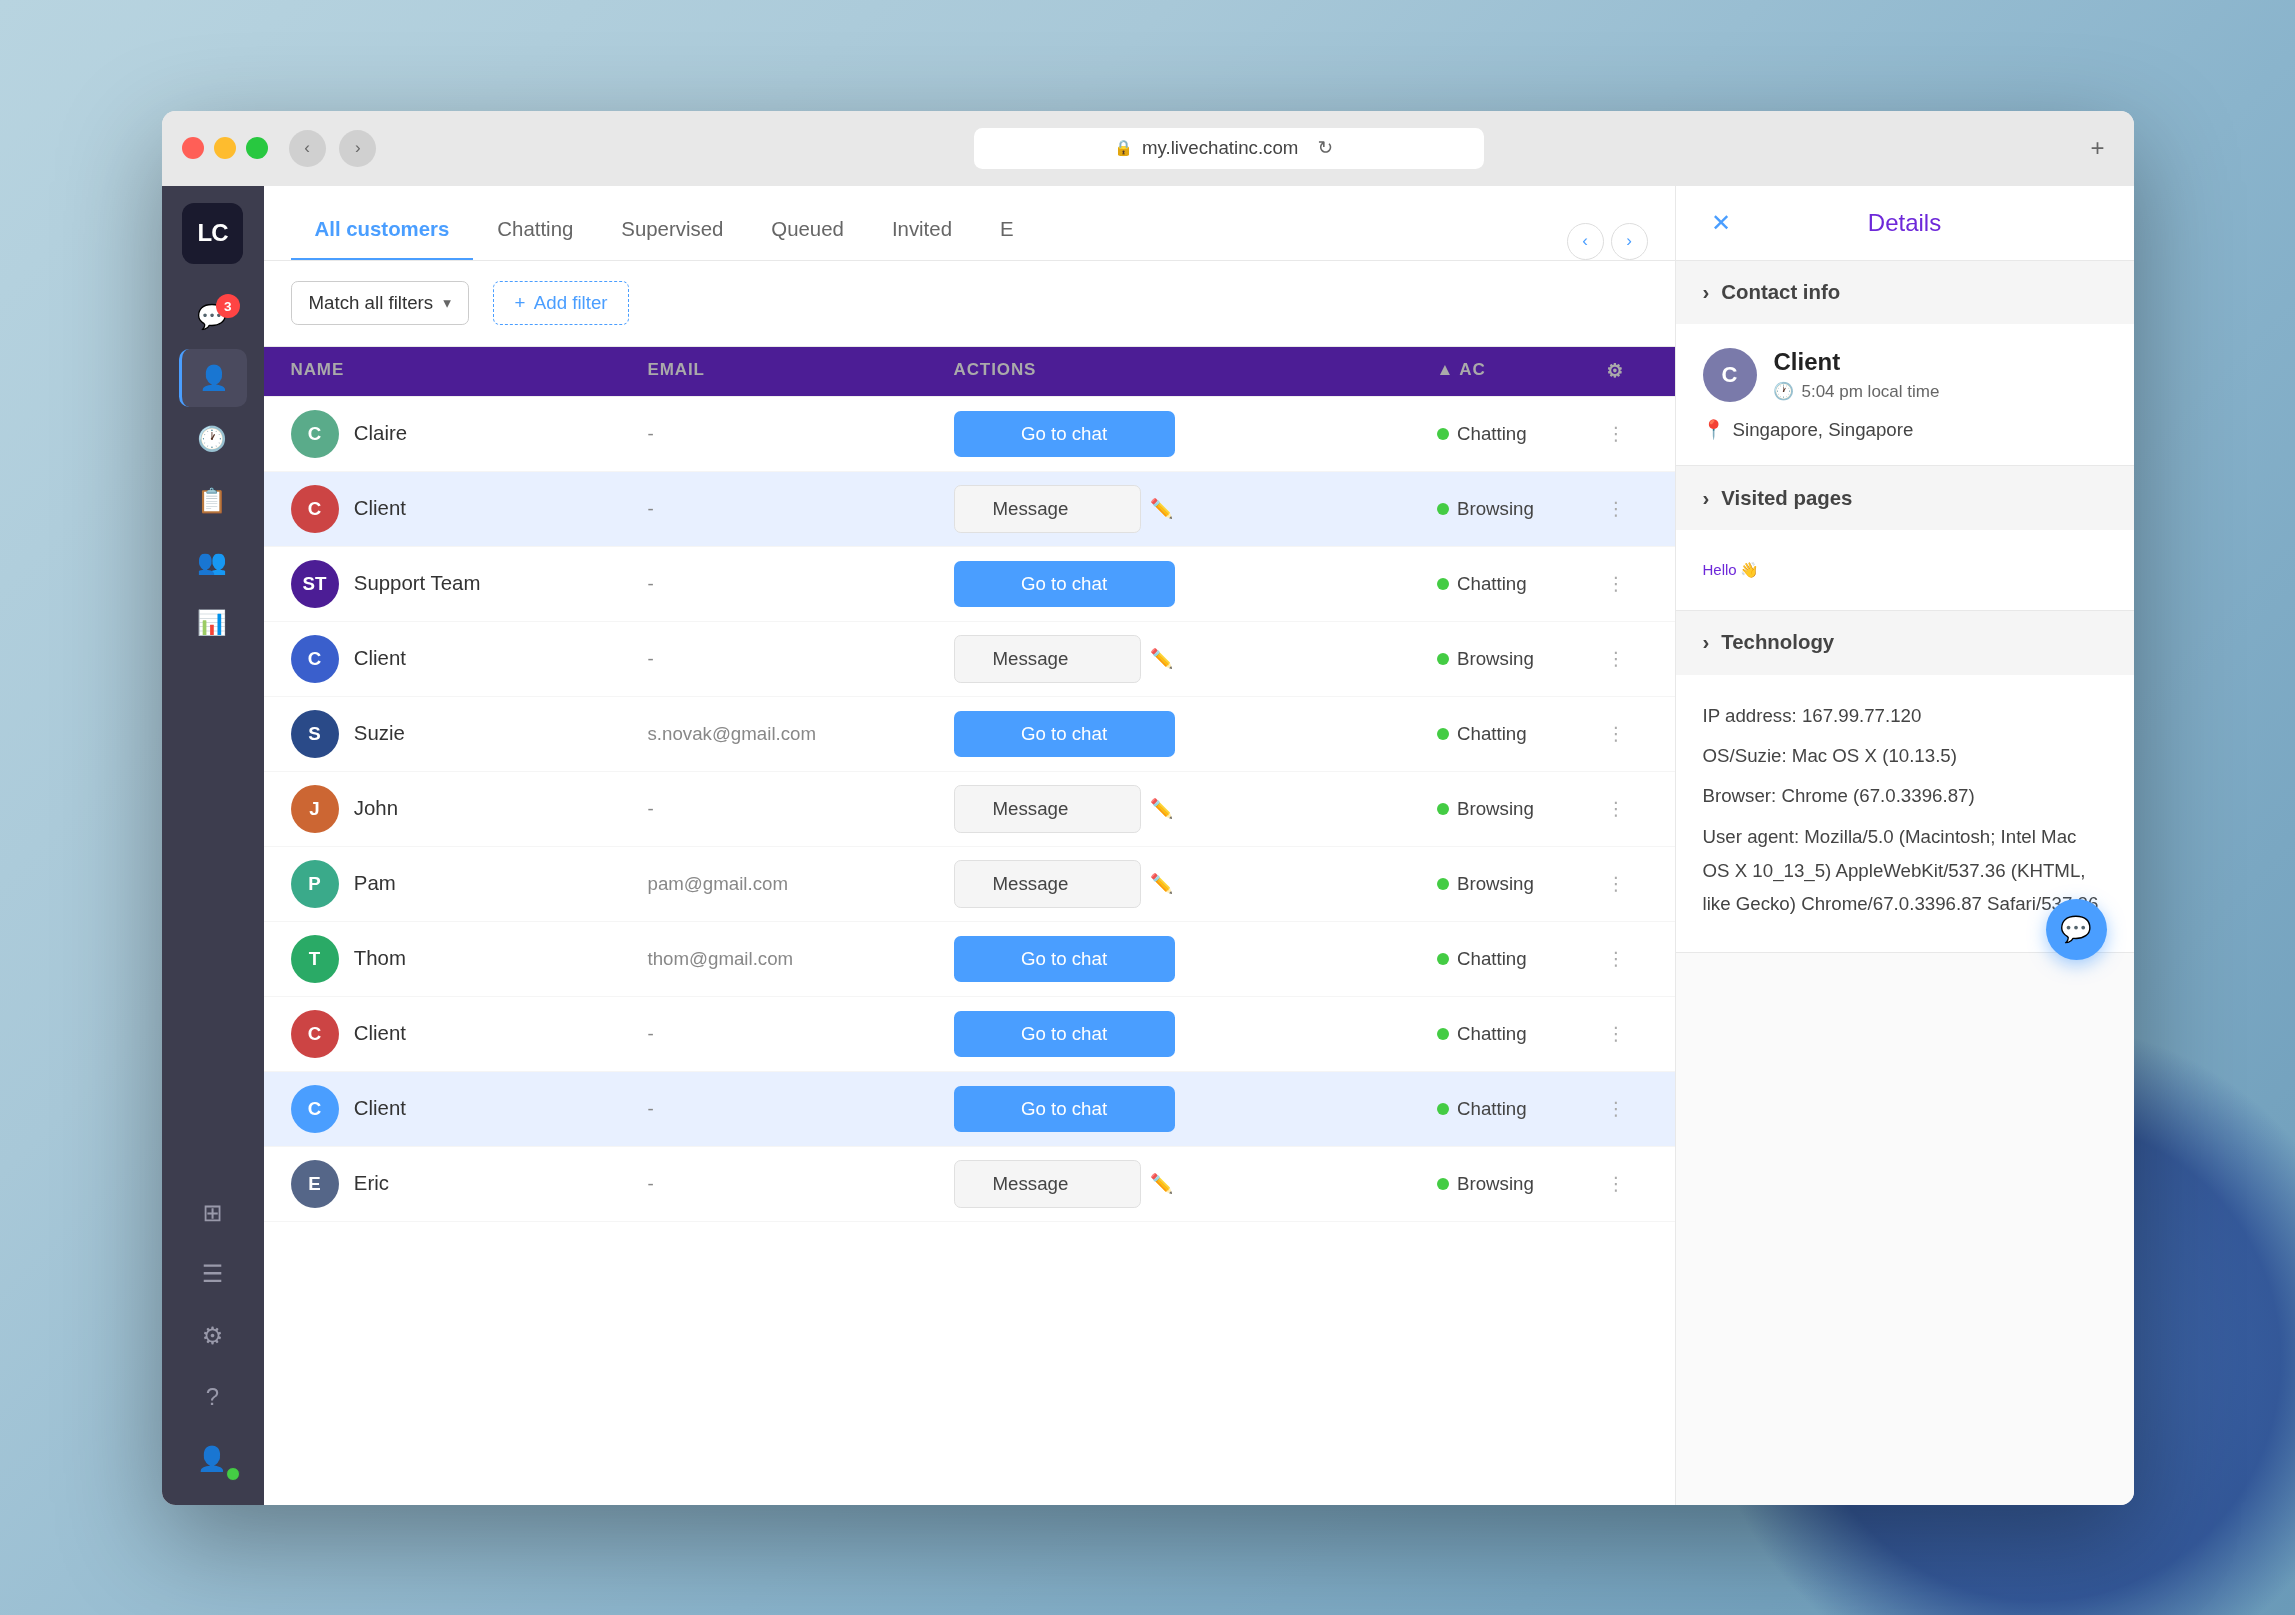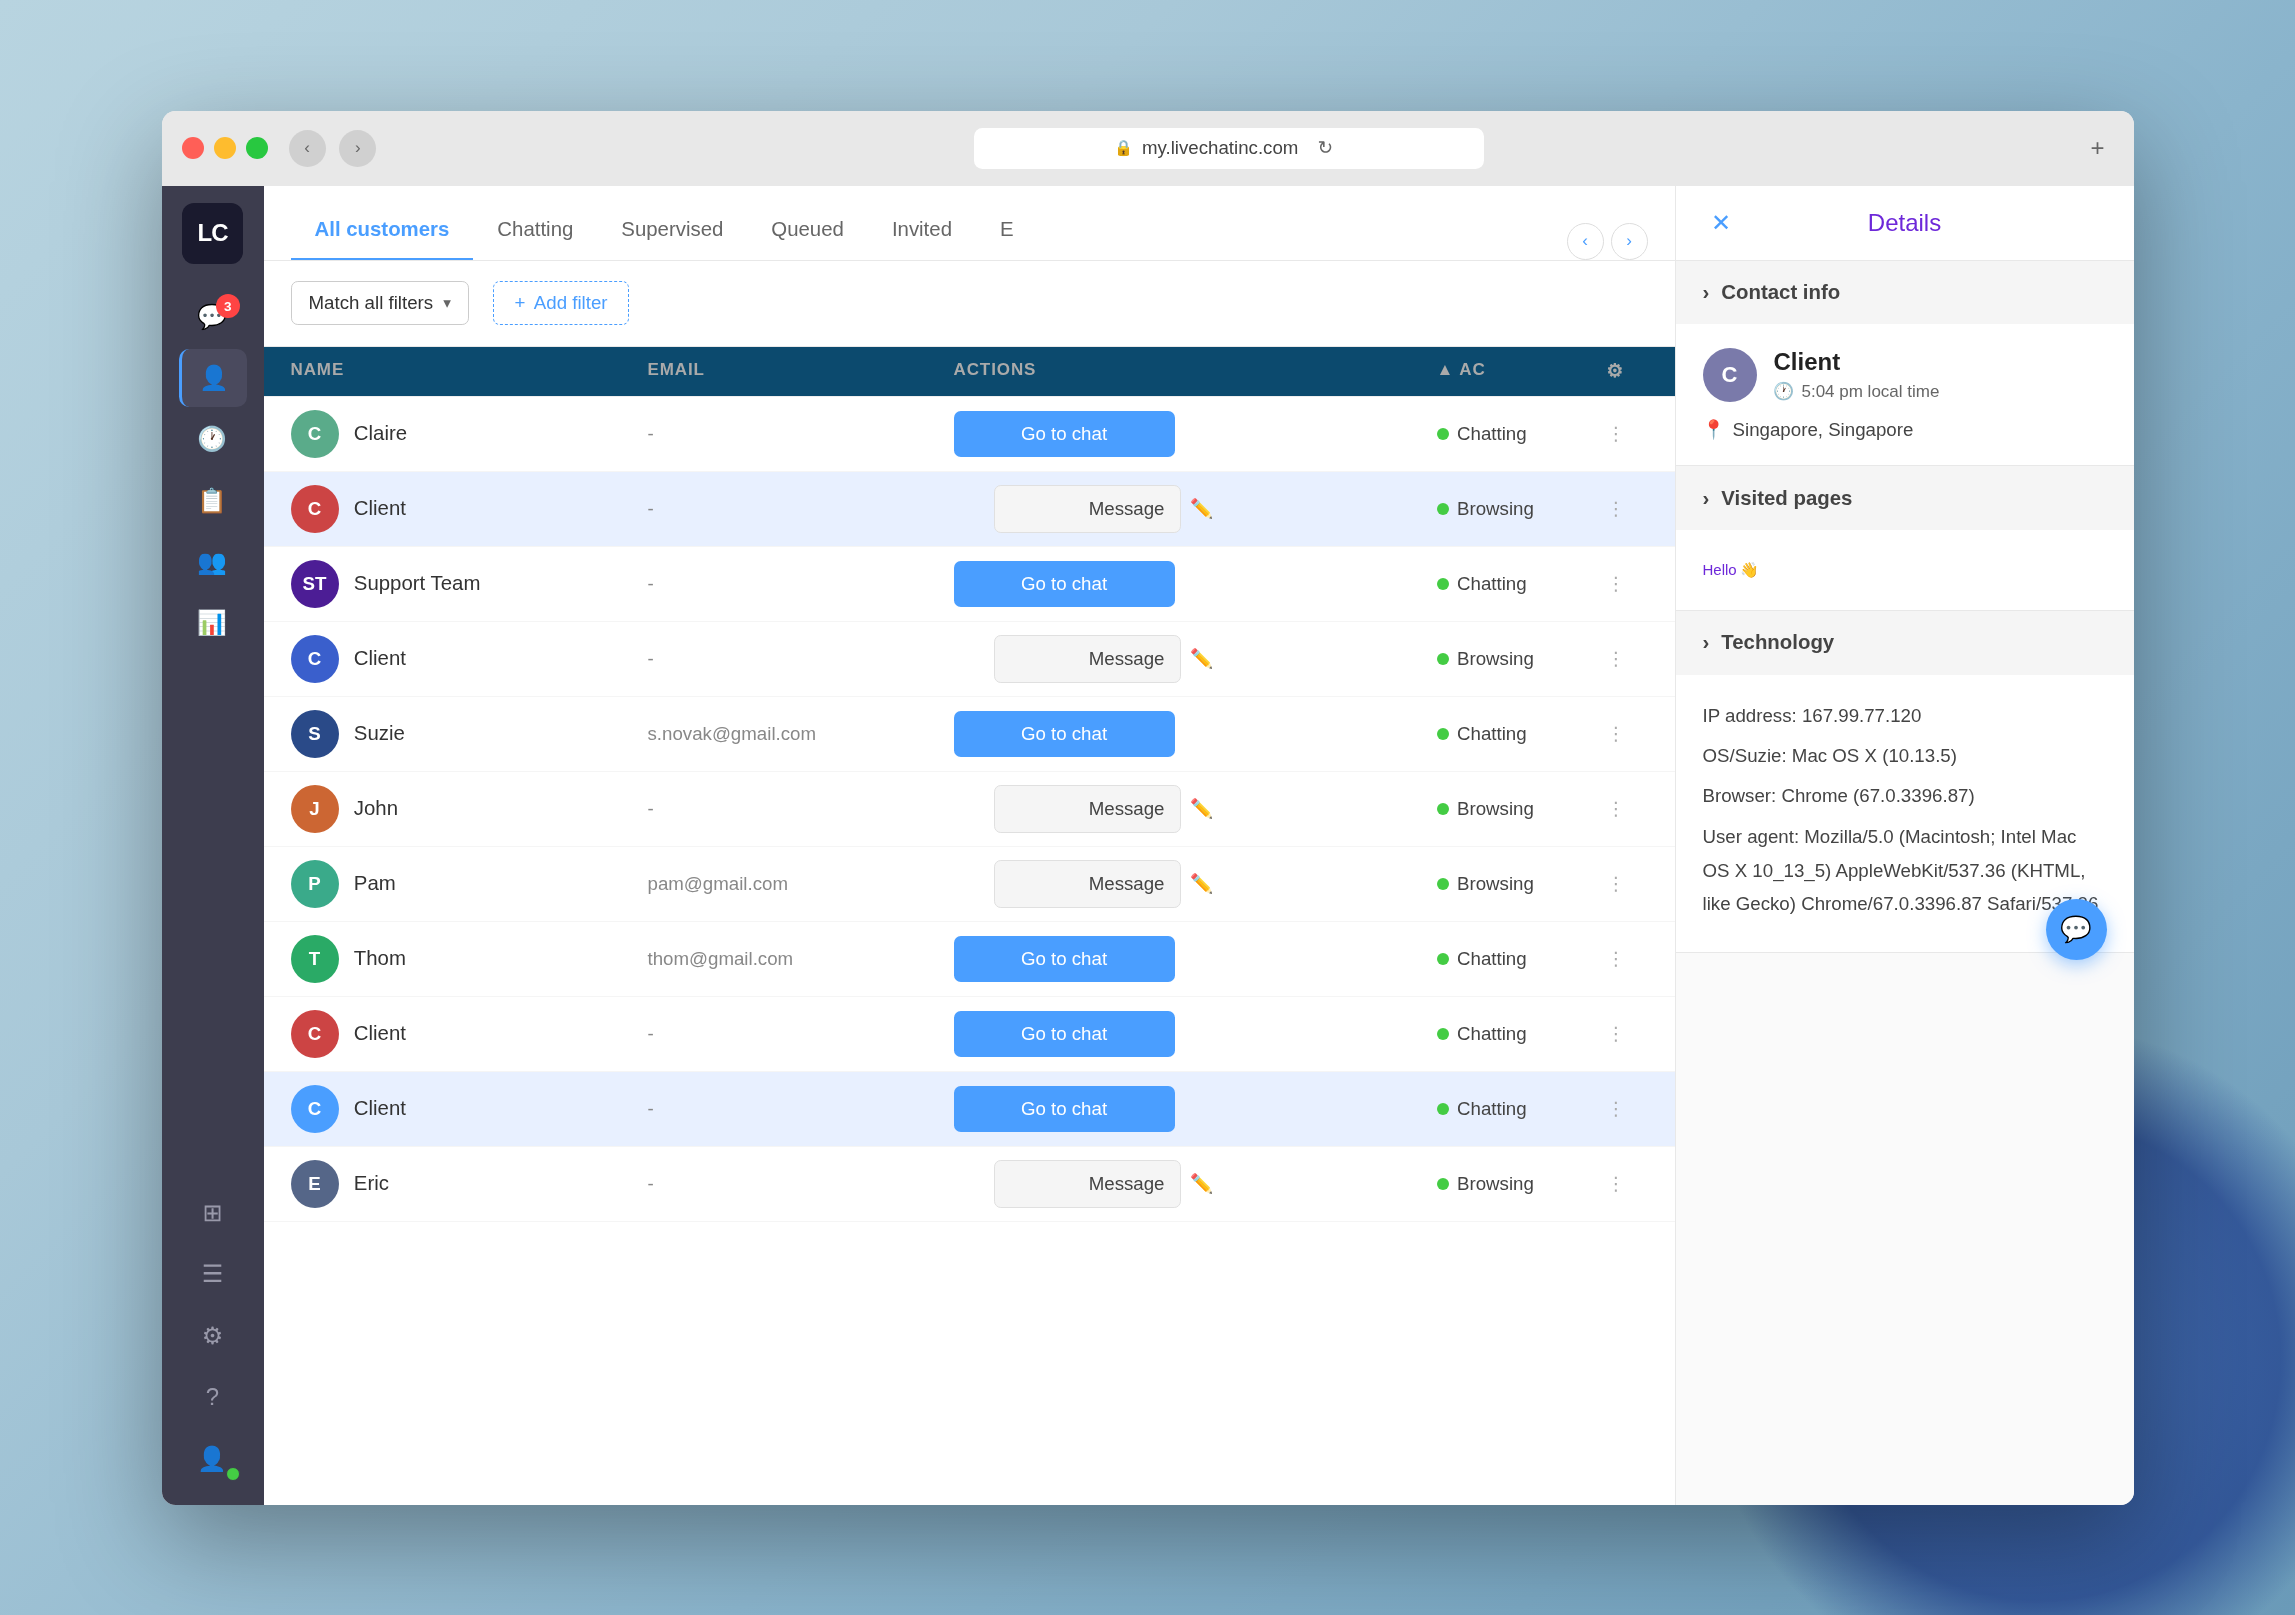--- a/index.html
+++ b/index.html
@@ -285,21 +285,21 @@
     .table-header {
       display: grid;
       grid-template-columns: 357px 306px 1fr 170px 41px;
       padding: 13.6px 27px;
       font-size: 17px;
       font-weight: 600;
       color: #aaa;
       letter-spacing: 0.9px;
       text-transform: uppercase;
       border-bottom: 0.9px solid #eee;
-      background: #0c4a6e;
+      background: #4c1d95;
     }
     .table-row {
       display: grid;
       grid-template-columns: 357px 306px 1fr 170px 41px;
       padding: 0 27px;
       align-items: center;
       border-bottom: 0.9px solid #f5f5f5;
       height: 75px;
     }
     .table-row.highlighted { background: #e8f0ff; }
@@ -344,26 +344,25 @@
       cursor: pointer;
       font-weight: 500;
       min-width: 221px;
       text-align: center;
     }
     .btn-message {
       background: #f5f5f5;
       color: #444;
       border: 0.9px solid #e0e0e0;
       border-radius: 6.8px;
-      padding: 12px 15px;
+      padding: 12px 38px;
       font-size: 18.7px;
       cursor: pointer;
       min-width: 187px;
-      text-align: right;
-      margin-left: 40px;
+      text-align: left;
     }
     .edit-icon {
       color: #aaa;
       font-size: 18.7px;
       cursor: pointer;
     }
     .status-cell {
       display: flex;
       align-items: center;
       gap: 8.5px;

